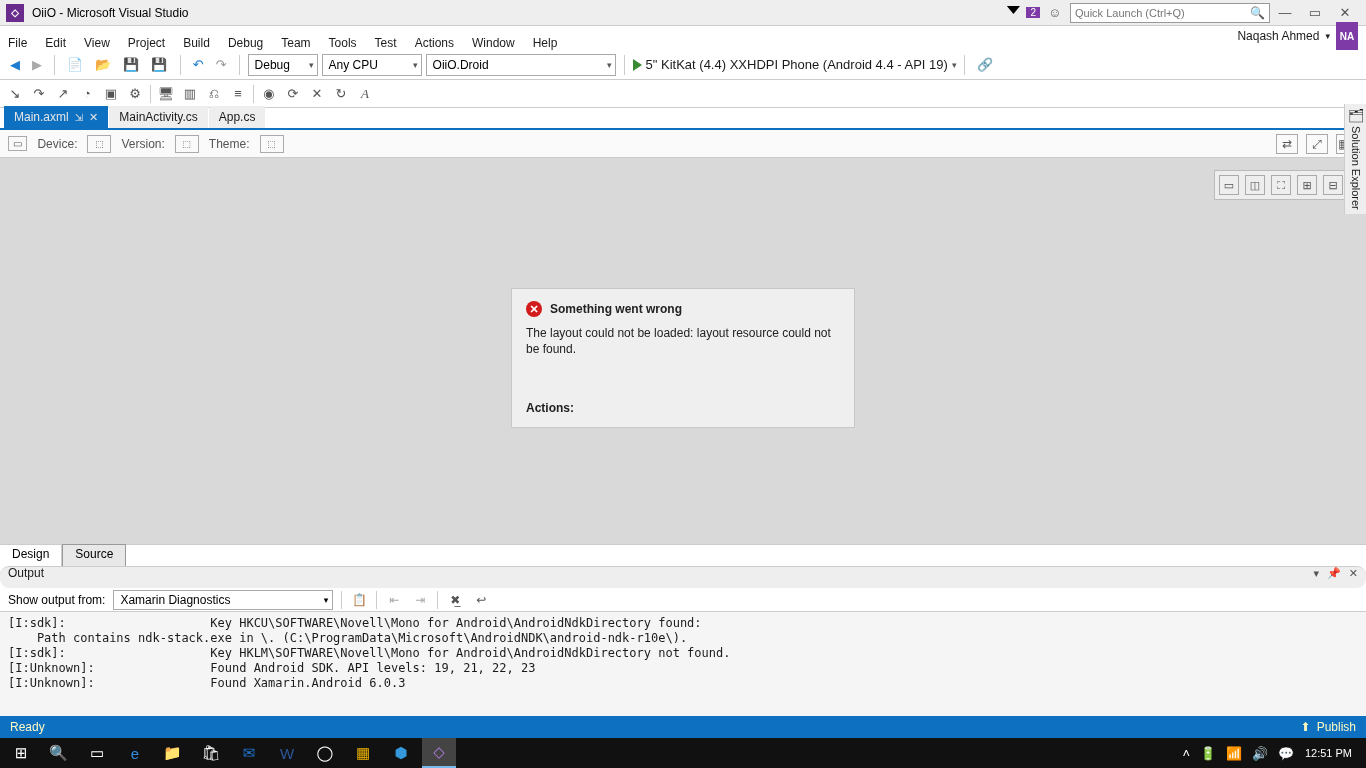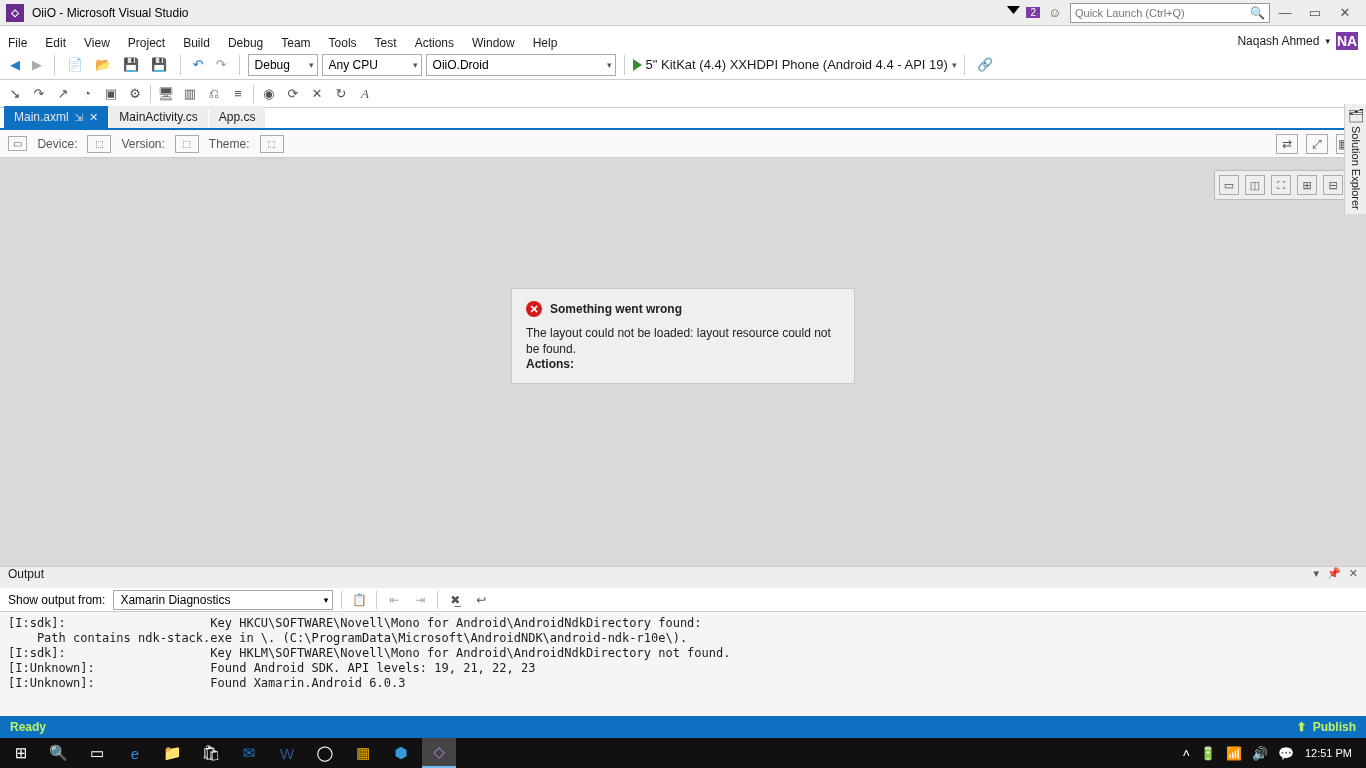--- a/index.html
+++ b/index.html
@@ -14,21 +14,21 @@
 .titlebar .notif .flag { width:14px; height:14px; background:#000; clip-path: polygon(0 0,100% 0,50% 60%,0 0);}
 .titlebar .notif .count { background:#7e3ba8; color:#fff; font-size:10px; padding:0 4px; }
 .titlebar .quicklaunch { width:200px; height:20px; border:1px solid #999; background:#fff; display:flex; align-items:center; padding:0 4px; font-size:11px; color:#767676; }
 .titlebar .quicklaunch .mag { margin-left:auto; font-size:12px;}
 .titlebar .winbtn { width:30px; text-align:center; font-size:13px; color:#555; cursor:default;}
 .titlebar .feedback-icon{width:16px;height:16px;display:inline-block;margin-right:6px;font-size:13px;color:#555;}
 
 
 .menubar { height: 24px; display:flex; align-items:flex-end; padding:0 8px; font-size:12px; gap:18px; color:#1b1b1b; }
 .menubar .right { margin-left:auto; display:flex; align-items:center; gap:6px;}
-.menubar .userbadge { width:22px;height:18px;background:#7e3ba8;color:#fff;font-size:14px;display:flex;align-items:center;justify-content:center;font-weight:bold;}
+.menubar .userbadge { width:22px;height:28px;background:#7e3ba8;color:#fff;font-size:10px;display:flex;align-items:center;justify-content:center;font-weight:bold;}
 
 
 .toolbar { height: 30px; display:flex; align-items:center; padding:0 6px; gap:4px; border-bottom:1px solid #ccc; font-size:11px; }
 .toolbar .sep { width:1px; height:20px; background:#ccc; margin:0 4px;}
 .toolbar .btn { padding:2px 4px; color:#444; display:flex; align-items:center; gap:2px; font-size:13px;}
 .toolbar .dd { border:1px solid #aaa; height:22px; display:flex; align-items:center; padding:0 16px 0 6px; font-size:12px; position:relative; background:#fff;}
 .toolbar .dd::after{content:"▾"; position:absolute; right:3px; font-size:9px; color:#555;}
 .toolbar .playbtn{ color:#388a34; font-size:13px; display:flex; align-items:center; gap:4px;}
 .toolbar .playbtn .tri{width:0;height:0;border-left:9px solid #388a34;border-top:6px solid transparent;border-bottom:6px solid transparent;}
 .toolbar2 { height: 28px; display:flex; align-items:center; padding:0 6px; gap:6px; border-bottom:1px solid #ccc;}
@@ -50,38 +50,38 @@
 
 
 .canvas { flex:1; background:#d9d9d9; position:relative; min-height:0;}
 .canvas .floatbtns{position:absolute; top:12px; right:18px; background:#eee; border:1px solid #bbb; padding:4px; display:flex; gap:6px;}
 .canvas .floatbtns .fb{width:20px;height:20px;border:1px solid #aaa; display:flex;align-items:center;justify-content:center;font-size:11px;color:#555;}
 .canvas .errorbox{position:absolute; left:50%; top:130px; transform:translateX(-50%); width:344px; background:#efefef; border:1px solid #c8c8c8; padding:12px 14px; font-size:12px; color:#222;}
 .canvas .errorbox .hdr{display:flex; align-items:center; gap:8px; margin-bottom:8px;}
 .canvas .errorbox .hdr .xicon{width:16px;height:16px;border-radius:50%;background:#d21c1c;color:#fff;display:flex;align-items:center;justify-content:center;font-size:11px;font-weight:bold;}
 .canvas .errorbox .hdr .ttl{font-weight:bold;}
 .canvas .errorbox .msg{line-height:1.35;}
-.canvas .errorbox .act{font-weight:bold;}
+.canvas .errorbox .act{font-weight:bold;margin-top:44px;}
 
 
 .dstabs{height:22px; border-top:1px solid #ccc; display:flex;}
 .dstab{padding:2px 12px; font-size:12px; border-right:1px solid #ccc; background:#fff;}
 .dstab.active{background:#e8e8e8; border:1px solid #999; border-bottom:none; margin-top:-1px;}
 
 
-.panel-hdr{height:22px; background:#eee; border-top:1px solid #ccc; display:flex; align-items:flex-start; padding:0 8px; font-size:12px; color:#1b1b1b;}
+.panel-hdr{height:22px; background:#eee; border-top:1px solid #ccc; display:flex; align-items:flex-end; padding:8px 8px; font-size:12px; color:#1b1b1b;border-radius:9px;}
 .panel-hdr .right{margin-left:auto; display:flex; gap:8px; font-size:11px; color:#555;}
 .panel-tool{height:24px; display:flex; align-items:center; gap:8px; padding:0 8px; font-size:12px; border-bottom:1px solid #ccc;}
 .panel-tool .dd{border:1px solid #aaa; height:20px; padding:0 40px 0 6px; font-size:12px; position:relative; min-width:220px; display:flex;align-items:center;}
 .panel-tool .dd::after{content:"▾"; position:absolute; right:4px; font-size:9px;}
 .panel-tool .ic{width:18px;height:18px;display:flex;align-items:center;justify-content:center;color:#555;font-size:12px;}
 .output-body{height:104px; overflow:auto; background:#f5f5f5; font-family:Consolas,monospace; font-size:12px; padding:4px 8px; white-space:pre; color:#1b1b1b; line-height:1.25;}
 
 
-.statusbar{height:22px; background:#0e70c0; color:#bef264; display:flex; align-items:center; padding:0 10px; font-size:12px;font-weight:bold;}
+.statusbar{height:22px; background:#0e70c0; color:#fef9c3; display:flex; align-items:center; padding:0 10px; font-size:12px;}
 .statusbar .right{margin-left:auto; display:flex; align-items:center; gap:6px;}
 
 
 .righttool{position:absolute; right:0; top:104px; height:110px; width:22px; background:#eee; border-left:1px solid #ccc; writing-mode:vertical-rl; text-orientation:mixed; font-size:11px; display:flex; align-items:center; justify-content:flex-start; padding-top:22px; color:#1b1b1b;}
 .righttool .ic{position:absolute; top:4px; left:3px; writing-mode:horizontal-tb; font-size:13px;}
 
 
 .taskbar{height:30px; background:#111; display:flex; align-items:center; padding:0 4px; gap:4px;}
 .taskbar .tb{width:34px;height:30px;display:flex;align-items:center;justify-content:center;color:#fff;font-size:15px;}
 .taskbar .tb.active{background:#444; border-bottom:2px solid #76b9ed;}
@@ -227,20 +227,24 @@
       <div class="errorbox">
         <div class="hdr">
           <div class="xicon">✕</div>
           <div class="ttl">Something went wrong</div>
         </div>
         <div class="msg">The layout could not be loaded: layout resource could not be found.</div>
         <div class="act">Actions:</div>
       </div>
     </div>
 
+    <div class="dstabs">
+      <div class="dstab">Design</div>
+      <div class="dstab active">Source</div>
+    </div>
 
     <div class="panel-hdr">
       <span>Output</span>
       <div class="right">
         <span>▾</span>
         <span>📌</span>
         <span>✕</span>
       </div>
     </div>
     <div class="panel-tool">

